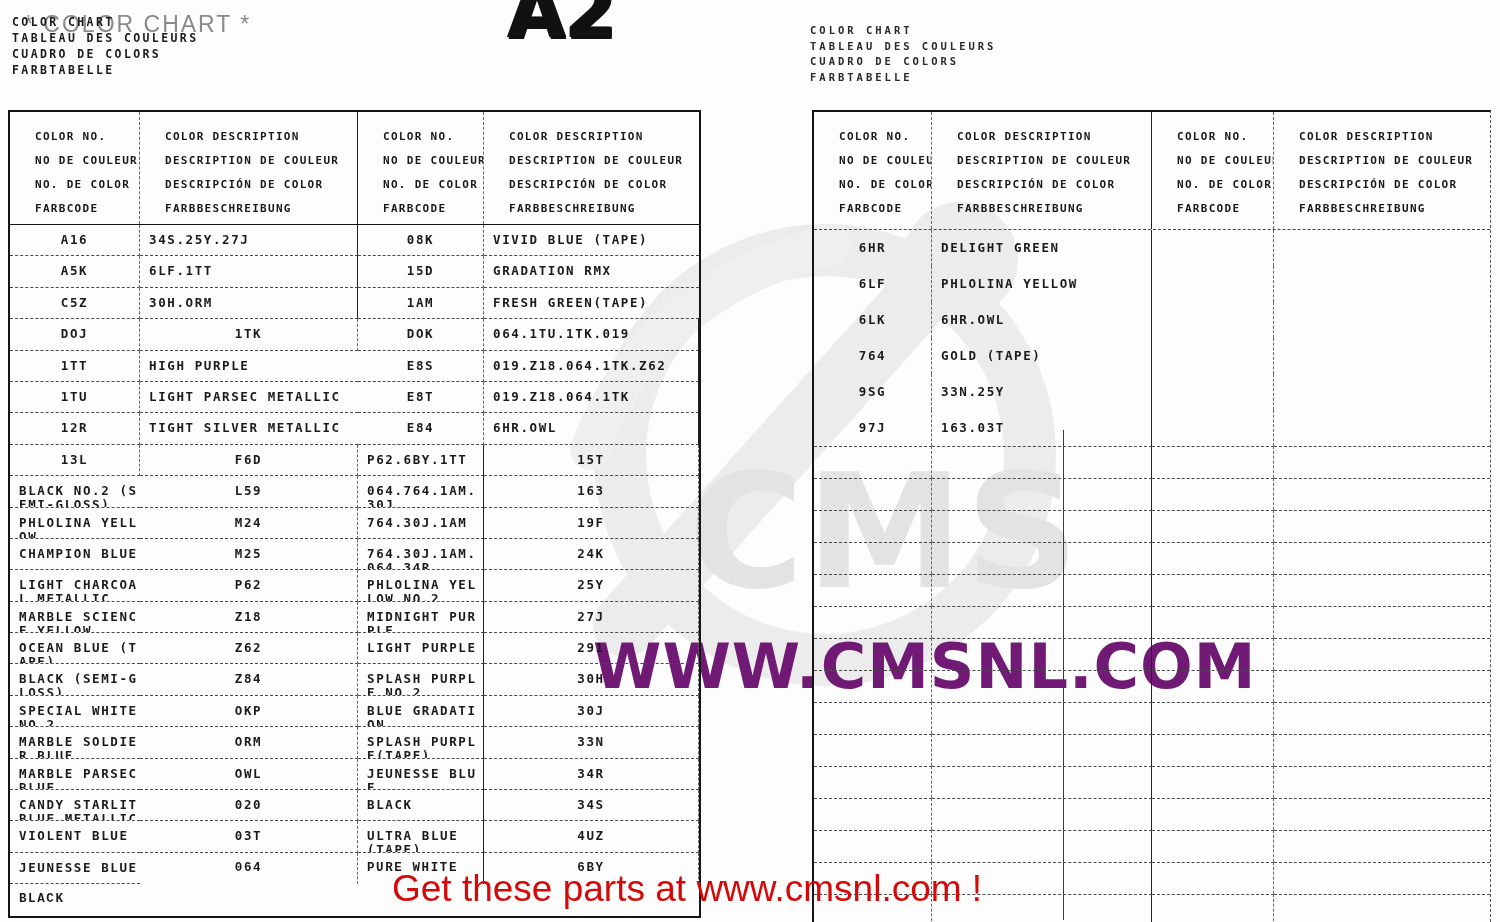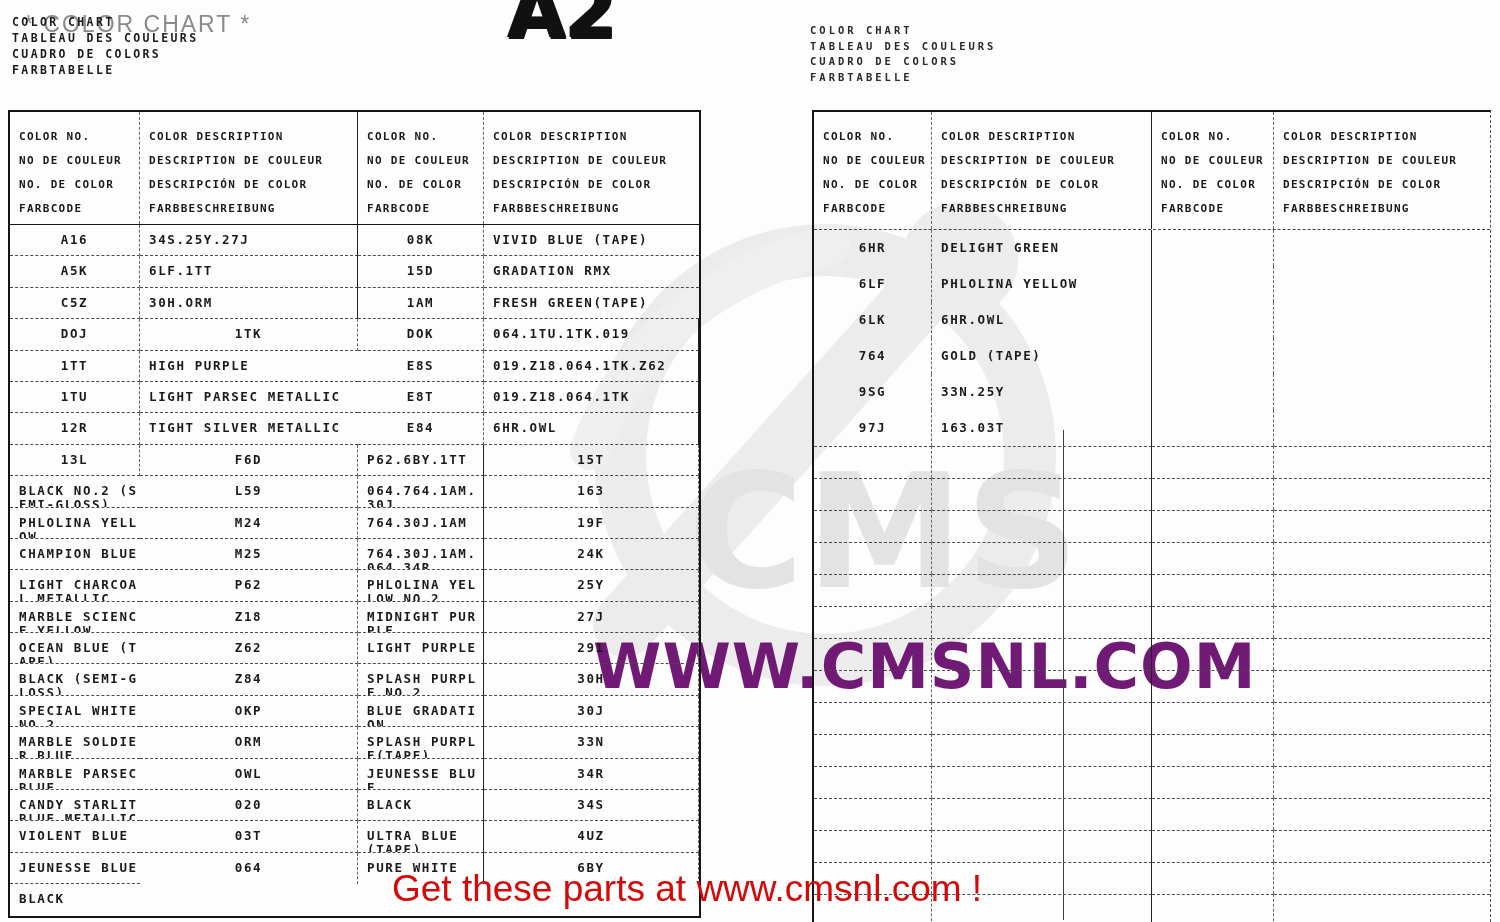--- a/index.html
+++ b/index.html
@@ -30,29 +30,29 @@
   .stable-right{left:812px;top:110px;width:676px;}
   .thead,.tbody{display:grid;}
   .stable-left .thead,.stable-left .tbody{grid-template-columns:130px 218px 126px 215px;}
   .stable-right .thead,.stable-right .tbody{grid-template-columns:118px 220px 122px 216px;}
   .stable-left{border:2px solid #151515;}
   .stable-right{border-top:2px solid #151515;border-left:2px solid #151515;
                 border-right:1px dashed #555;border-bottom:1px solid #2a2a2a;}
   .stable-left .thead{height:112px;border-bottom:1.5px solid #151515;}
   .stable-right .thead{height:117px;border-bottom:1px dashed #444;}
   .hcell{padding:13px 0 0 9px;font-size:11px;font-weight:bold;letter-spacing:1.3px;
-         line-height:24px;white-space:nowrap;overflow:hidden;}
+         line-height:24px;white-space:nowrap;overflow:hidden;margin-left:16px;}
   .v-dot{border-right:1px dashed #666;}
   .v-solid{border-right:1.5px solid #222;}
   .cell{font-size:12.5px;font-weight:bold;letter-spacing:1.6px;line-height:14px;
         padding-top:8px;overflow:hidden;}
   .code{text-align:center;white-space:nowrap;}
   .desc{padding-left:9px;word-break:break-all;}
   .stable-left .tbody > div{height:31.4px;box-sizing:border-box;border-bottom:1px dashed #4a4a4a;}
-  .stable-left .tbody > div.lastrow{border-bottom:none;}
+  .stable-left .tbody > div.lastrow{border-bottom:none;font-family:Liberation Mono, monospace;}
   .stable-right .tbody > div{box-sizing:border-box;}
   .stable-right .tbody > div.filled{height:36px;padding-top:11px;}
   .stable-right .tbody > div.emptyrow{height:32px;border-top:1px dashed #4a4a4a;}
   .stray-line{position:absolute;left:1063px;top:430px;height:490px;width:0;
               border-left:1.5px solid #3d3d3d;z-index:1;}
 
   
   .footer-promo{position:absolute;left:392px;top:868px;z-index:4;font-family:"Liberation Sans",sans-serif;
                 font-size:37px;color:#d40909;letter-spacing:0px;white-space:nowrap;}
 </style>

